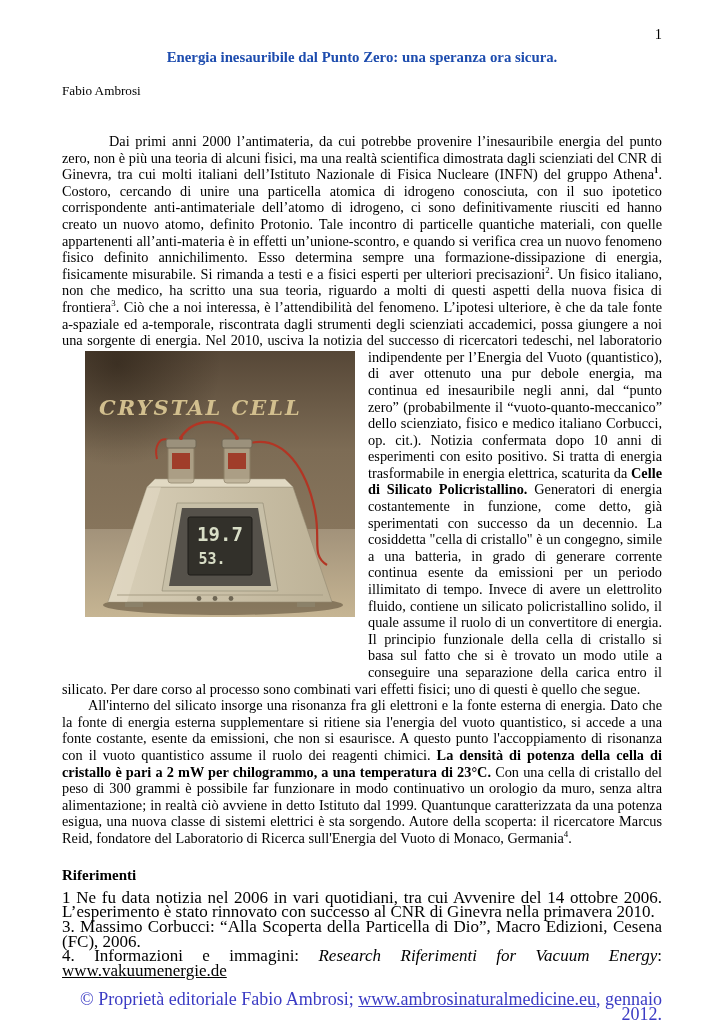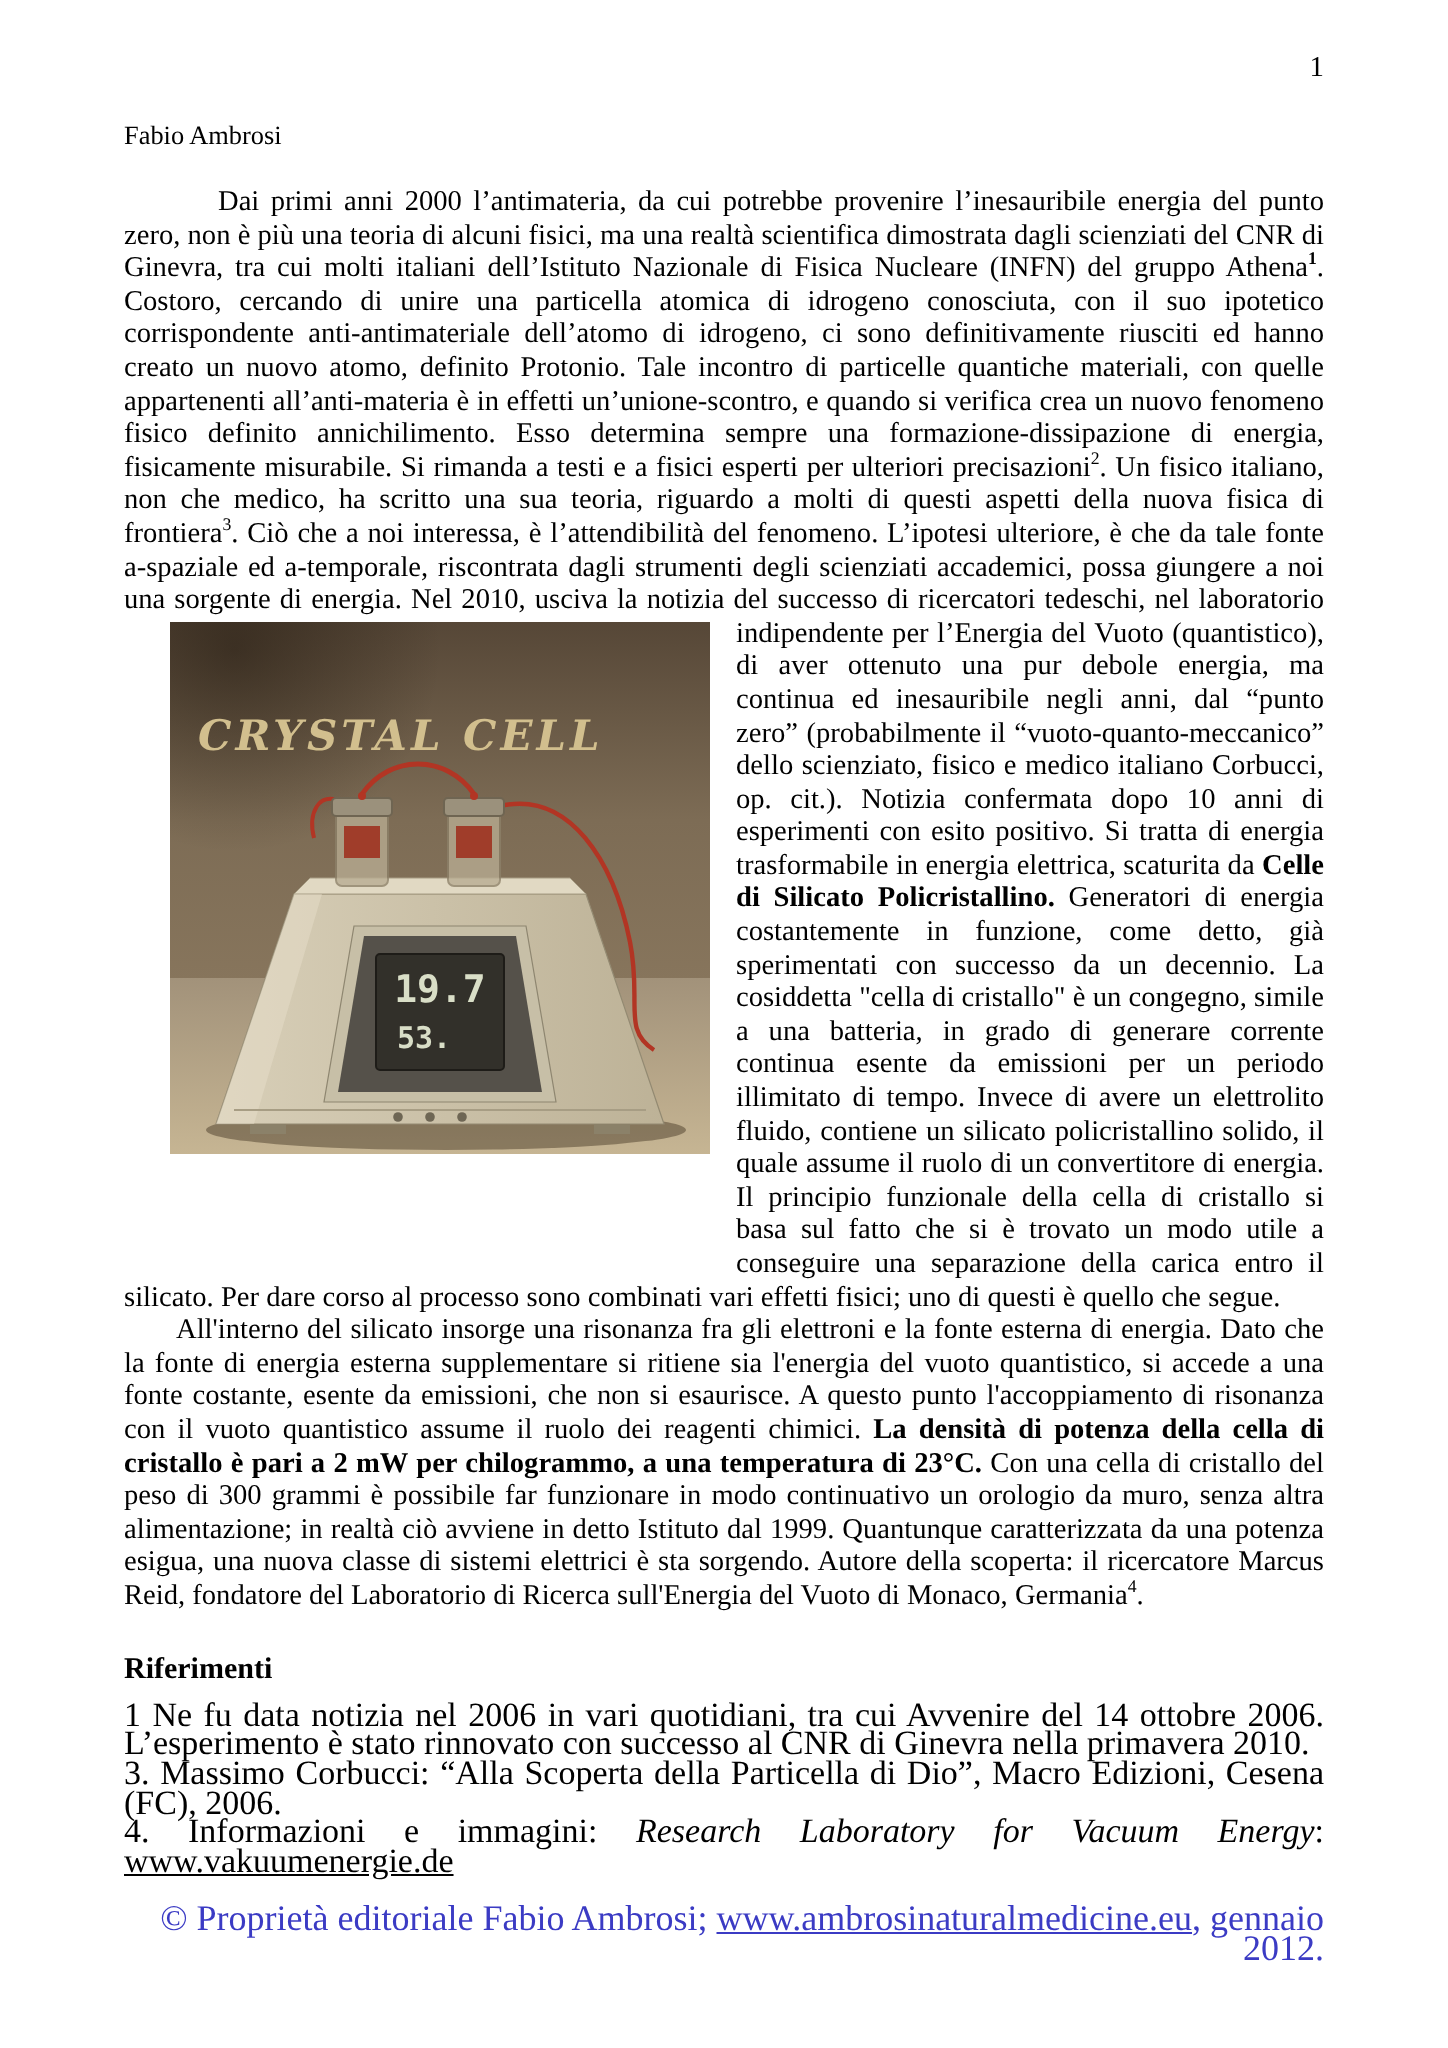--- a/index.html
+++ b/index.html
@@ -8,21 +8,21 @@
     padding:26px 62px 30px 62px;
     background:#ffffff;color:#000;
     font-family:"Liberation Serif","DejaVu Serif",serif;
     overflow:hidden;position:relative;
   }
   .page-number{text-align:right;font-size:14.4px;line-height:17px;}
   .title{margin:5px 0 0 0;text-align:center;font-size:14.8px;font-weight:bold;
          color:var(--title-blue,#1d4cae);line-height:18px;}
   .author{margin-top:17px;font-size:13.2px;line-height:16px;}
   .body-par{margin:0;font-size:14.3px;line-height:16.6px;text-align:justify;}
-  .para1{margin-top:17px;text-indent:47px;}
+  .para1{margin-top:34px;text-indent:47px;}
   .para2{text-indent:26px;}
   .photo-float{
     float:left;display:block;width:270px;height:324px;
     margin:2px 13px 3px 23px;text-indent:0;
   }
   .photo-float svg{display:block;width:270px;height:266px;}
   .refs-heading{margin:19px 0 6px 0;font-size:15px;font-weight:bold;line-height:19px;}
   .ref{margin:0;font-size:17px;line-height:14.7px;text-align:justify;}
   .footer{margin-top:13px;text-align:right;font-size:18px;line-height:15px;
           color:var(--footer-blue,#3b3bc4);}
@@ -37,20 +37,21 @@
   .lcd-top{font-size:19px;}
   .lcd-bottom{font-size:15px;}
 </style>
 </head>
 <body>
 
 <div class="page">
 
   <div class="page-number">1</div>
 
+  <h1 class="title">Energia inesauribile dal Punto Zero: una speranza ora sicura.</h1>
 
   <div class="author">Fabio Ambrosi</div>
 
   <p class="body-par para1"><span><span class="sg">Dai primi anni 2000 l’antimateria, da cui potrebbe provenire l’inesauribile energia del punto zero, non è più una teoria di alcuni fisici, ma una realtà scientifica dimostrata dagli scienziati del CNR di Ginevra, tra cui molti italiani dell’Istituto Nazionale di Fisica Nucleare (INFN) del gruppo Athena</span><sup class="sg bsup">1</sup><span class="sg">. Costoro, cercando di unire una particella atomica di idrogeno conosciuta, con il suo ipotetico corrispondente anti-antimateriale dell’atomo di idrogeno, ci sono definitivamente riusciti ed hanno creato un nuovo atomo, definito Protonio. Tale incontro di particelle quantiche materiali, con quelle appartenenti all’anti-materia è in effetti un’unione-scontro, e quando si verifica crea un nuovo fenomeno fisico definito annichilimento. Esso determina sempre una formazione-dissipazione di energia, fisicamente misurabile. Si rimanda a testi e a fisici esperti per ulteriori precisazioni</span><sup class="sg sup">2</sup><span class="sg">. Un fisico italiano, non che medico, ha scritto una sua teoria, riguardo a molti di questi aspetti della nuova fisica di frontiera</span><sup class="sg sup">3</sup><span class="sg">. Ciò che a noi interessa, è l’attendibilità del fenomeno. L’ipotesi ulteriore, è che da tale fonte a-spaziale ed a-temporale, riscontrata dagli strumenti degli scienziati accademici, possa giungere a noi una sorgente di energia. Nel 2010, usciva la notizia del successo di ricercatori tedeschi, nel laboratorio indipendente per l’Energia del Vuoto (quantistico), </span></span><span class="photo-float">
         <svg viewBox="0 0 270 266" xmlns="http://www.w3.org/2000/svg">
       <defs>
         <linearGradient id="gWall" x1="0" y1="0" x2="0" y2="1">
           <stop offset="0" stop-color="#564737"></stop>
           <stop offset="0.55" stop-color="#7d6c55"></stop>
           <stop offset="1" stop-color="#87755c"></stop>
@@ -110,17 +111,17 @@
       </g>
     </svg>
       </span><span><span class="sg">di aver ottenuto una pur debole energia, ma continua ed inesauribile negli anni, dal “punto zero” (probabilmente il “vuoto-quanto-meccanico” dello scienziato, fisico e medico italiano Corbucci, op. cit.). Notizia confermata dopo 10 anni di esperimenti con esito positivo. Si tratta di energia trasformabile in energia elettrica, scaturita da </span><span class="sg b">Celle di Silicato Policristallino.</span><span class="sg"> Generatori di energia costantemente in funzione, come detto, già sperimentati con successo da un decennio. La cosiddetta "cella di cristallo" è un congegno, simile a una batteria, in grado di generare corrente continua esente da emissioni per un periodo illimitato di tempo. Invece di avere un elettrolito fluido, contiene un silicato policristallino solido, il quale assume il ruolo di un convertitore di energia. Il principio funzionale della cella di cristallo si basa sul fatto che si è trovato un modo utile a conseguire una separazione della carica entro il silicato. Per dare corso al processo sono combinati vari effetti fisici; uno di questi è quello che segue.</span></span></p>
 
   <p class="body-par para2"><span class="sg">All'interno del silicato insorge una risonanza fra gli elettroni e la fonte esterna di energia. Dato che la fonte di energia esterna supplementare si ritiene sia l'energia del vuoto quantistico, si accede a una fonte costante, esente da emissioni, che non si esaurisce. A questo punto l'accoppiamento di risonanza con il vuoto quantistico assume il ruolo dei reagenti chimici. </span><span class="sg b">La densità di potenza della cella di cristallo è pari a 2 mW per chilogrammo, a una temperatura di 23°C.</span><span class="sg"> Con una cella di cristallo del peso di 300 grammi è possibile far funzionare in modo continuativo un orologio da muro, senza altra alimentazione; in realtà ciò avviene in detto Istituto dal 1999. Quantunque caratterizzata da una potenza esigua, una nuova classe di sistemi elettrici è sta sorgendo. Autore della scoperta: il ricercatore Marcus Reid, fondatore del Laboratorio di Ricerca sull'Energia del Vuoto di Monaco, Germania</span><sup class="sg sup">4</sup><span class="sg">.</span></p>
 
   <h2 class="refs-heading">Riferimenti</h2>
 
   <p class="ref"><span class="sg">1 Ne fu data notizia nel 2006 in vari quotidiani, tra cui Avvenire del 14 ottobre 2006. L’esperimento è stato rinnovato con successo al CNR di Ginevra nella primavera 2010.</span></p>
   <p class="ref"><span class="sg">3. Massimo Corbucci: “Alla Scoperta della Particella di Dio”, Macro Edizioni, Cesena (FC), 2006.</span></p>
-  <p class="ref"><span class="sg">4. Informazioni e immagini: </span><span class="sg i">Research Laboratory for Vacuum Energy</span><span class="sg">: </span><span class="sg u">www.vakuumenergie.de</span></p>
+  <p class="ref"><span class="sg">4. Informazioni e immagini: </span><span class="sg i">Research Riferimenti for Vacuum Energy</span><span class="sg">: </span><span class="sg u">www.vakuumenergie.de</span></p>
 
   <div class="footer"><span class="sg">© Proprietà editoriale Fabio Ambrosi;  </span><span class="sg u">www.ambrosinaturalmedicine.eu</span><span class="sg">, gennaio 2012.</span></div>
 
 </div>
 
 </body></html>

